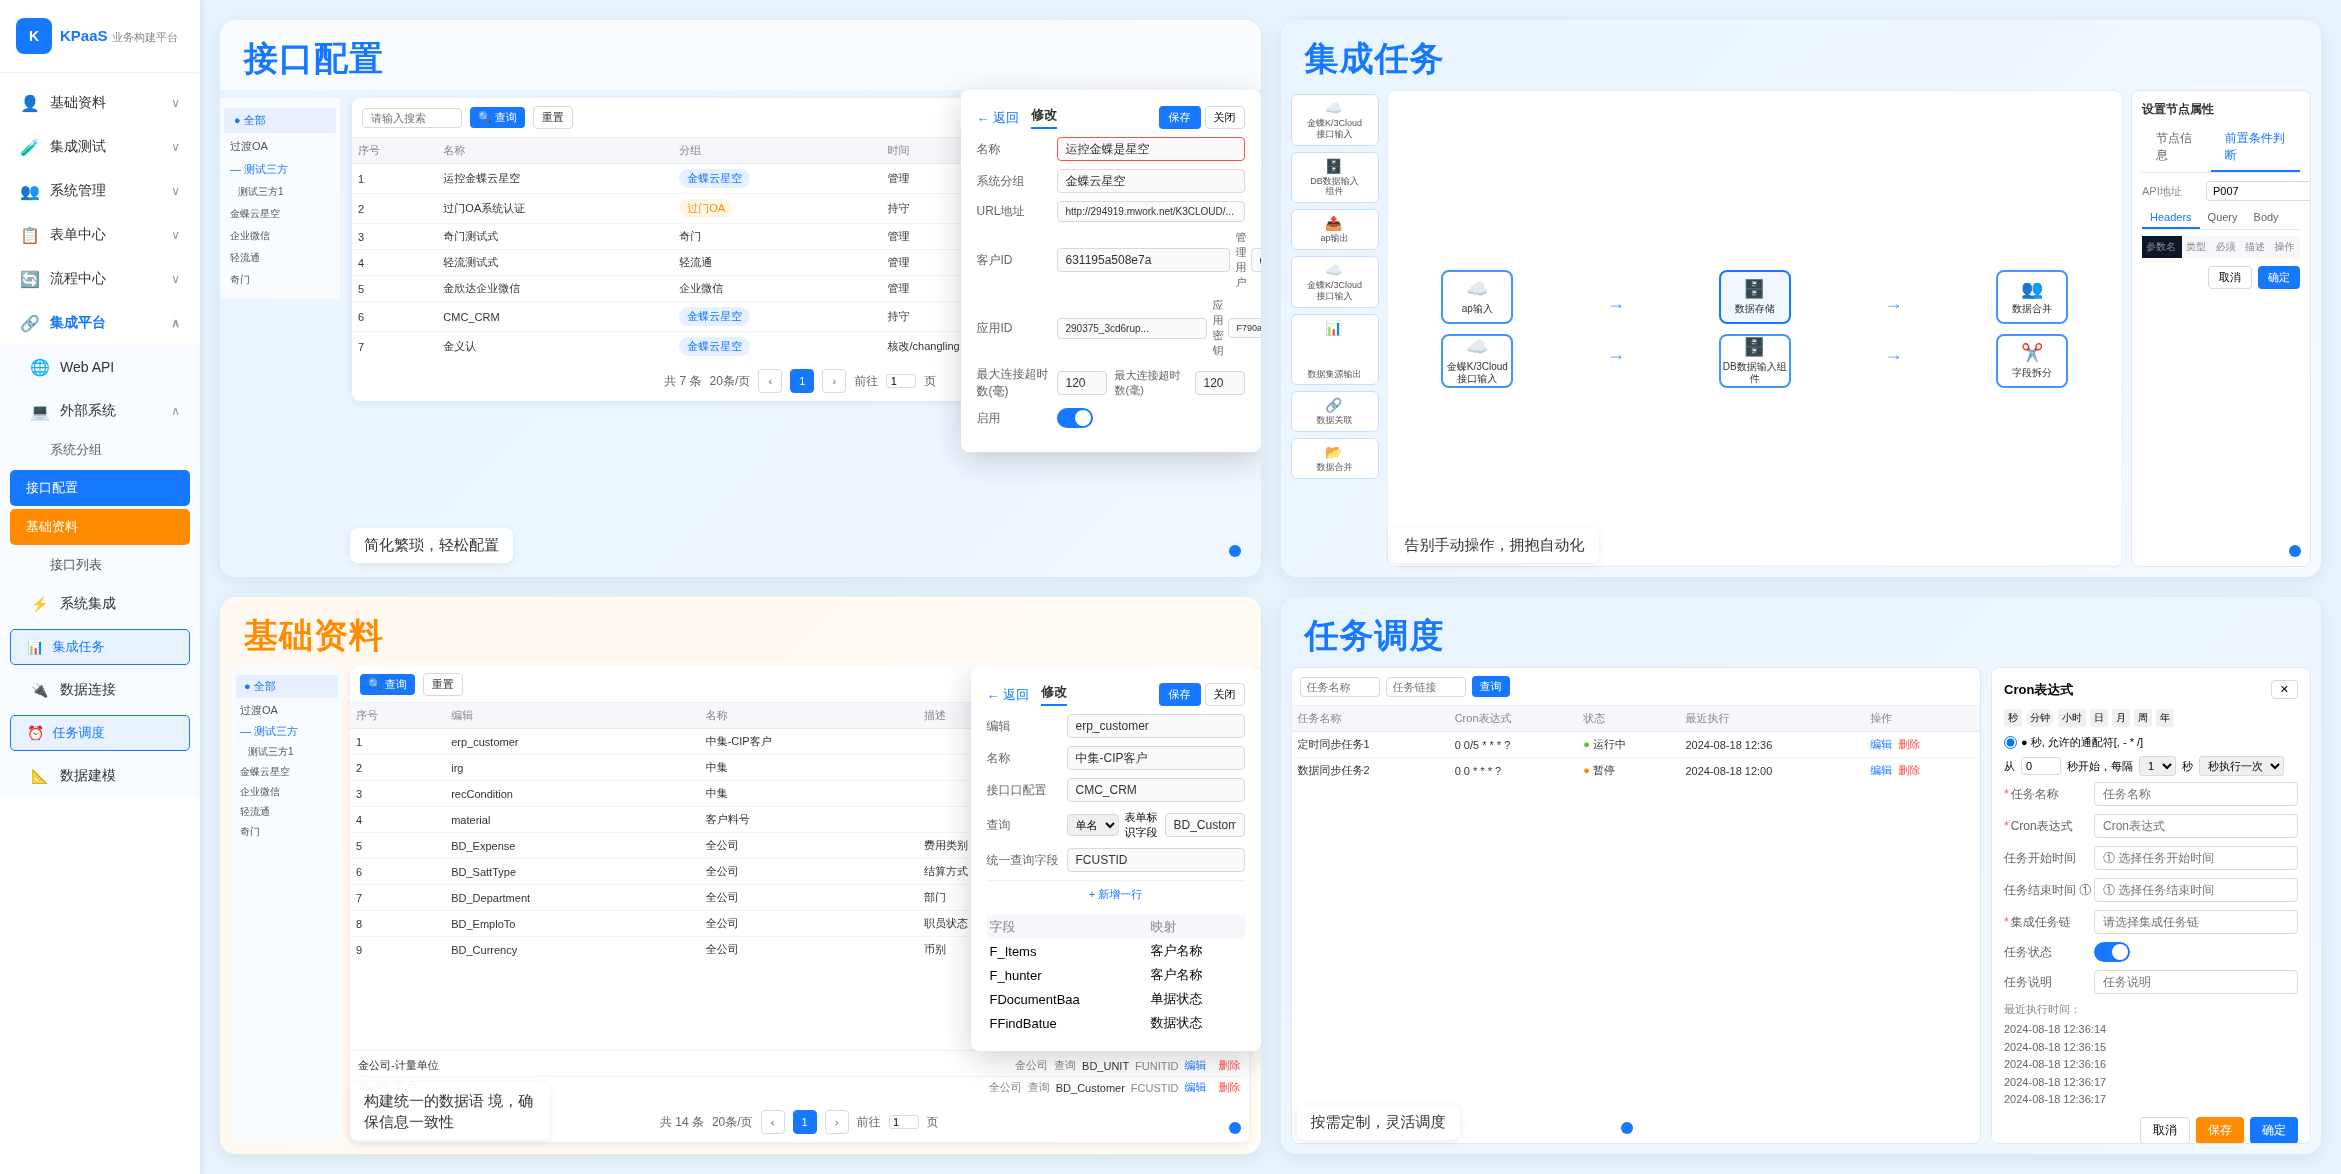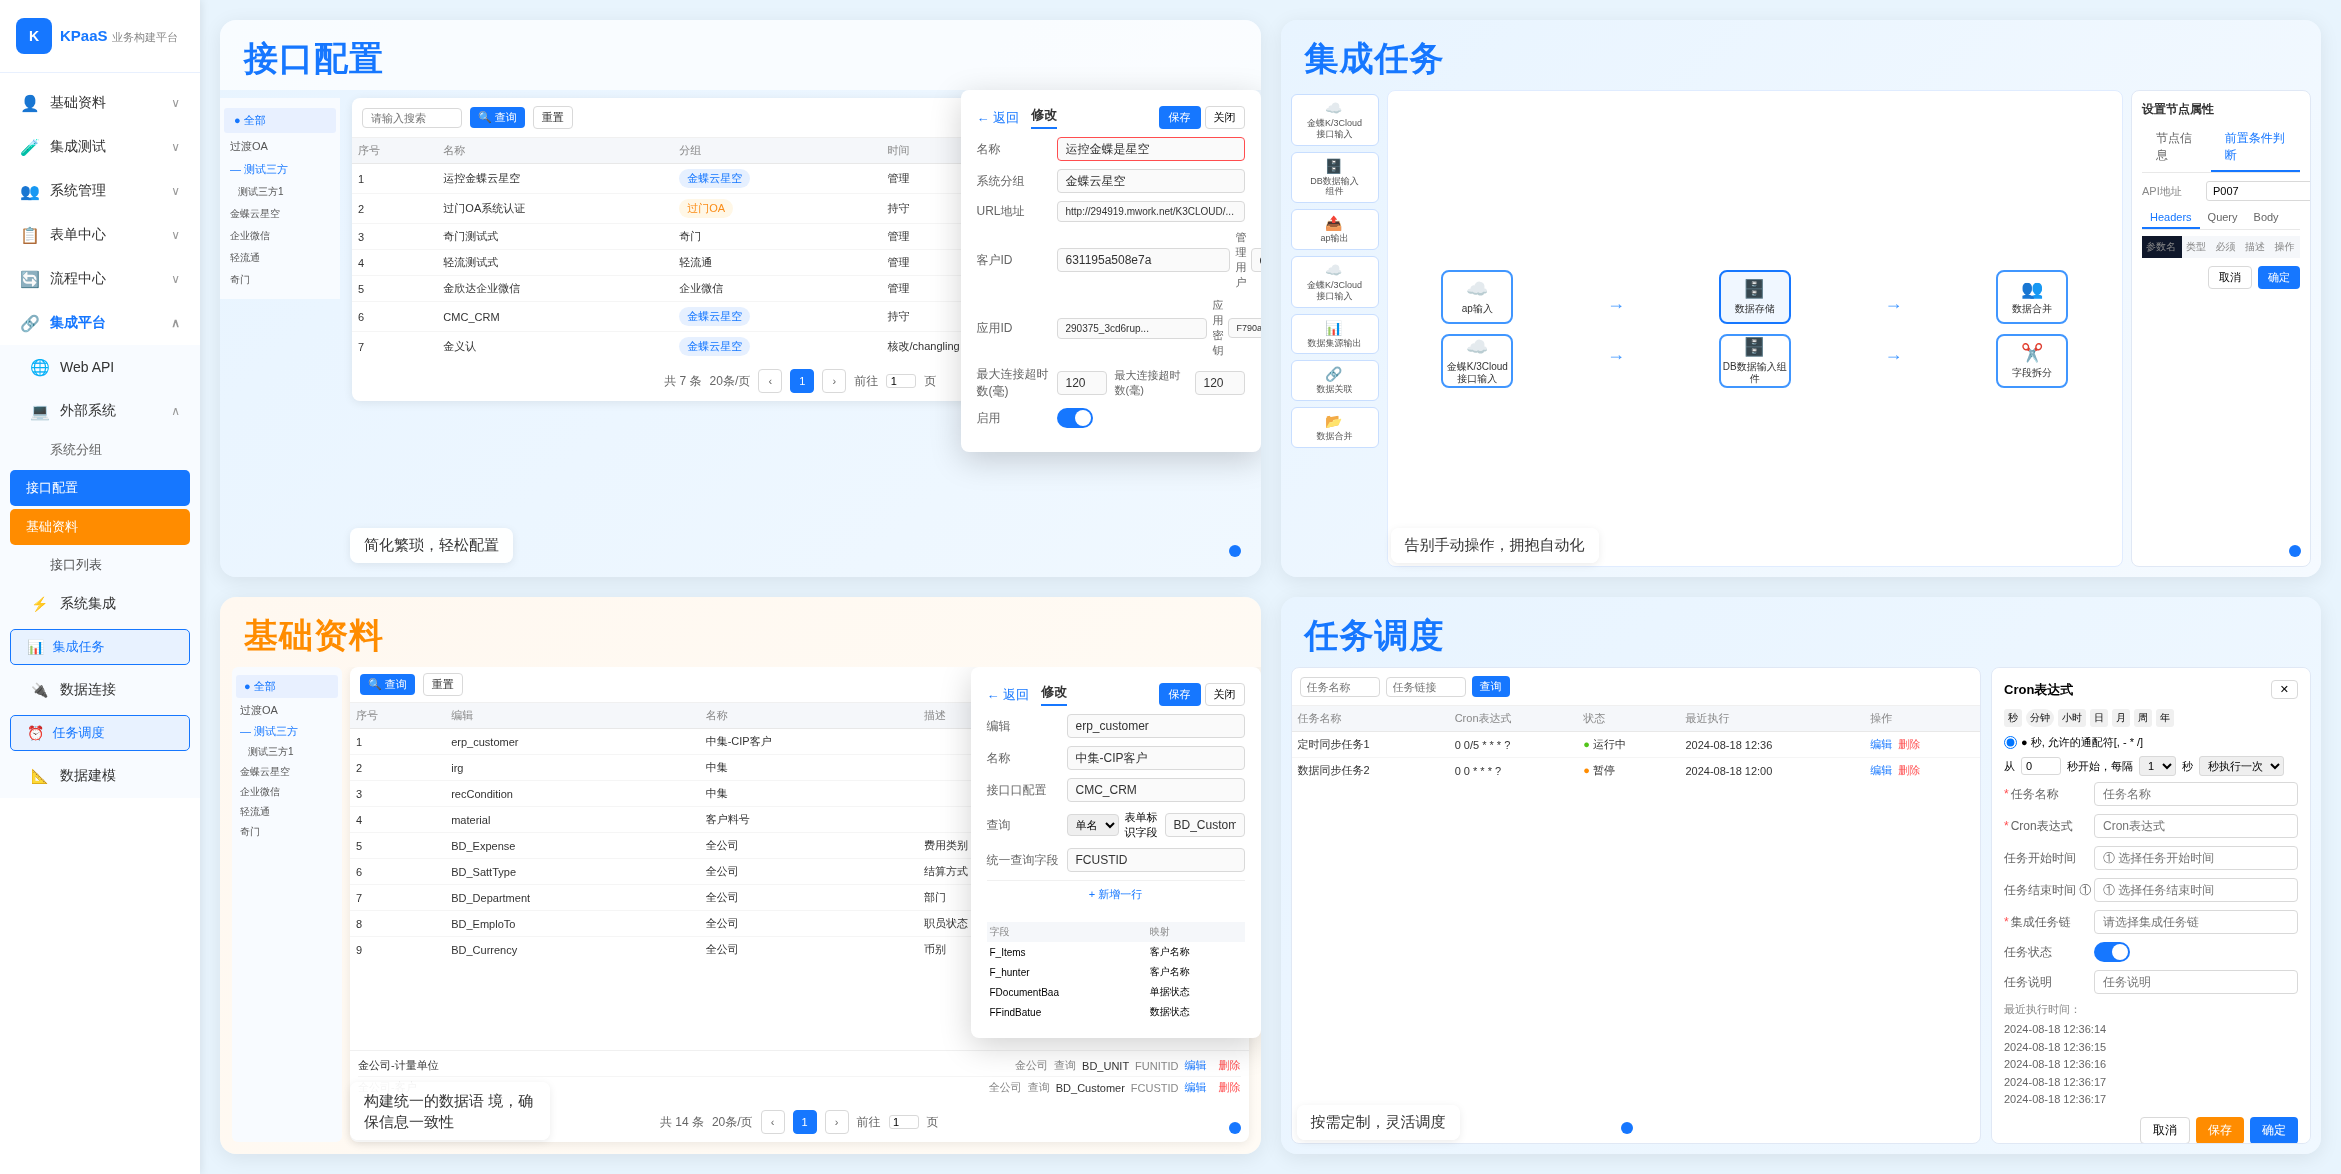--- a/index.html
+++ b/index.html
@@ -599,21 +599,21 @@
         <div class="small-inode">
           <span class="small-inode-icon">📤</span>
           <span style="font-size:9px;text-align:center;line-height:1.2;color:#555;">ap输出</span>
         </div>
         <div class="small-inode">
           <span class="small-inode-icon">☁️</span>
           <span style="font-size:9px;text-align:center;line-height:1.2;color:#555;">金蝶K/3Cloud<br>接口输入</span>
         </div>
         <div class="small-inode">
           <span class="small-inode-icon">📊</span>
-          <span style="font-size:9px;text-align:center;line-height:1.2;color:#555;">数据集源输出</span>
+          <span style="font-size:9px;text-align:center;line-height:1.2;color:#555;margin-top:31px;">数据集源输出</span>
         </div>
         <div class="small-inode">
           <span class="small-inode-icon">🔗</span>
           <span style="font-size:9px;text-align:center;line-height:1.2;color:#555;">数据关联</span>
         </div>
         <div class="small-inode">
           <span class="small-inode-icon">📂</span>
           <span style="font-size:9px;text-align:center;line-height:1.2;color:#555;">数据合并</span>
         </div>
       </div>
@@ -877,21 +877,21 @@
           </div>
           <span style="margin-left:6px;font-size:11px;">表单标识字段</span>
           <input class="form-input" value="BD_Customer" style="width: 80px; margin-left: 4px;">
         </div>
         <div class="form-row">
           <span class="form-label">统一查询字段</span>
           <input class="form-input" value="FCUSTID" style="">
         </div>
         <div style="margin-top:6px;padding-top:6px;border-top:1px solid #f0f0f0;">
           <div style="font-size:11px;color:#1677ff;cursor:pointer;text-align:center;">+ 新增一行</div>
-          <table style="width:100%;font-size:10px;border-collapse:collapse;margin-top:20px;">
+          <table style="width:100%;font-size:13px;border-collapse:collapse;margin-top:13px;">
             <thead>
               <tr>
                 <th style="background:#f5f7fa;padding:3px;color:#888;font-weight:normal;text-align:left;">字段</th>
                 <th style="background:#f5f7fa;padding:3px;color:#888;font-weight:normal;text-align:left;">映射</th>
               </tr>
             </thead>
             <tbody>
               <tr>
                 <td style="padding:3px;">F_Items</td>
                 <td style="padding:3px;">客户名称</td>

